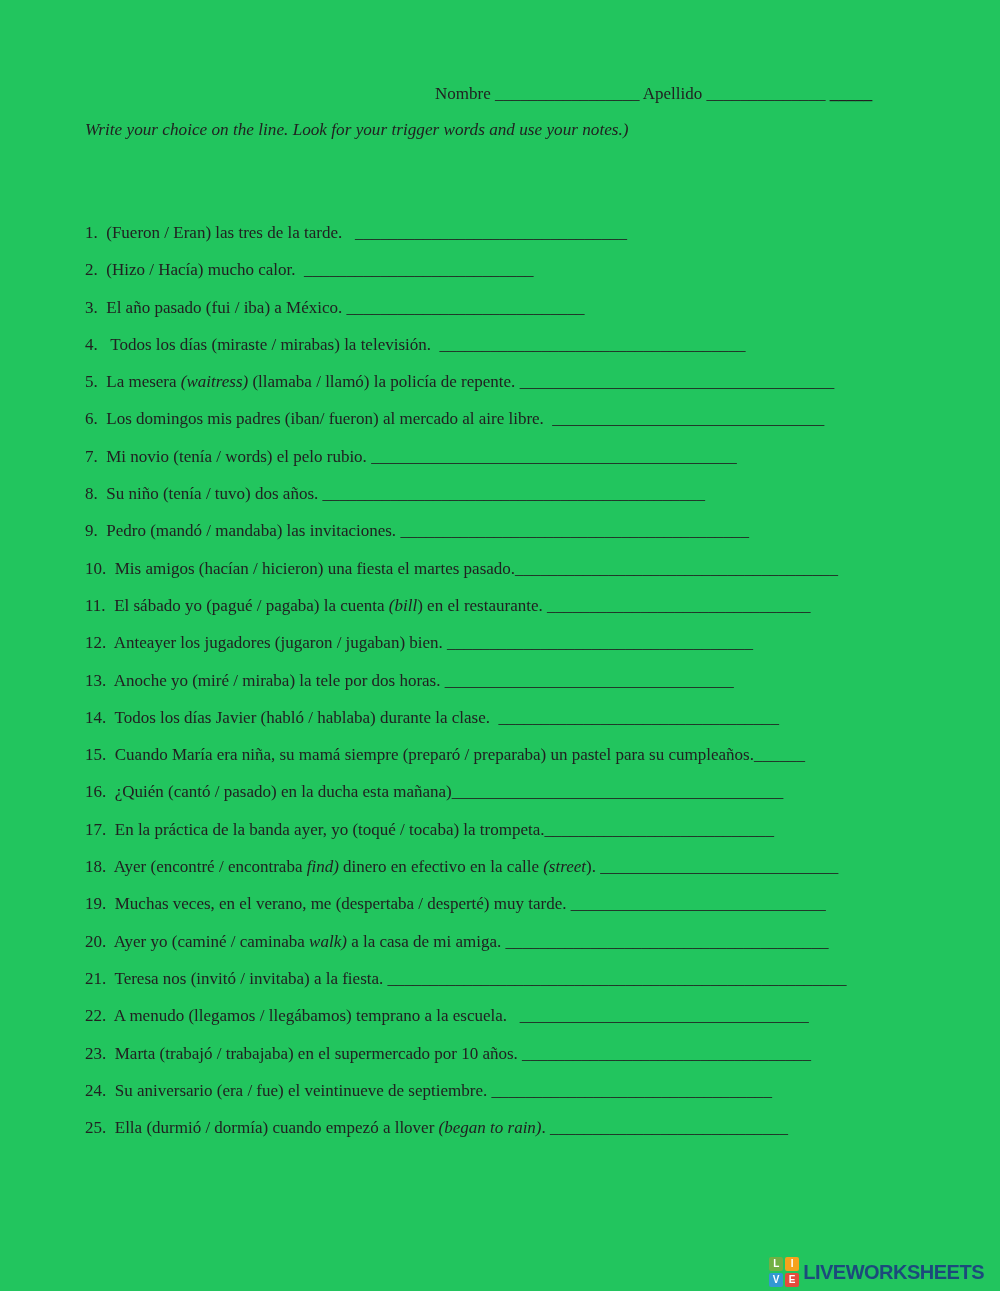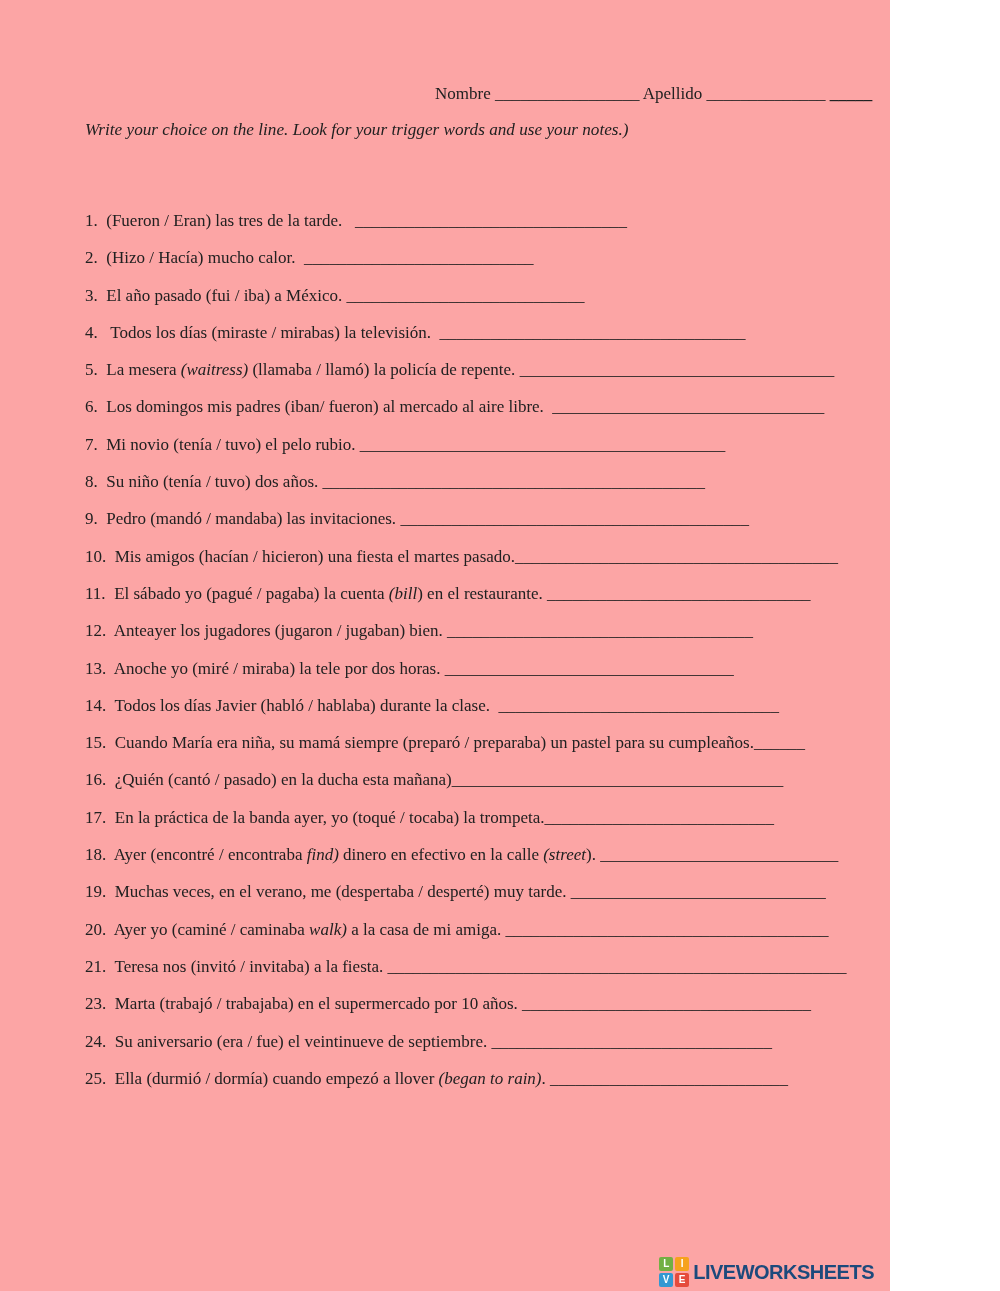--- a/index.html
+++ b/index.html
@@ -1,20 +1,20 @@
 <!DOCTYPE html>
 <html><head>
 <meta charset="utf-8">
 <style>
   html,body{margin:0;padding:0;background:#ffffff;}
   .page{
     position:relative;
-    width:890px;
+    width:1000px;
     height:1291px;
-    background:#fca5a5;
+    background:#22c55e;
     font-family:"Liberation Serif", serif;
     color:#212121;
     overflow:hidden;
   }
   .name-line{
     position:absolute;
     left:435px;
     top:84px;
     font-size:17px;
     white-space:pre;
@@ -28,21 +28,21 @@
     width:860px;
     font-size:17.2px;
     line-height:27px;
     white-space:nowrap;
   }
   .bold{ font-weight:bold; }
   .italic{ font-style:italic; }
   .questions{
     position:absolute;
     left:85px;
-    top:202px;
+    top:214px;
     width:900px;
     font-size:17px;
   }
   .q{
     white-space:pre;
     line-height:37.3px;
     height:37.3px;
   }
   .q-num{ margin-right:0; }
   .footer-logo{
@@ -91,35 +91,36 @@
     <div class="italic">Write your choice on the line.  Look for your trigger words and use your notes.)</div>
   </div>
 
   <div class="questions">
       <div class="q"><span class="q-num">1.</span><span class="plain">  (Fueron / Eran) las tres de la tarde.   </span><span class="blank">________________________________</span></div>
       <div class="q"><span class="q-num">2.</span><span class="plain">  (Hizo / Hacía) mucho calor.  </span><span class="blank">___________________________</span></div>
       <div class="q"><span class="q-num">3.</span><span class="plain">  El año pasado (fui / iba) a México. </span><span class="blank">____________________________</span></div>
       <div class="q"><span class="q-num">4.</span><span class="plain">   Todos los días (miraste / mirabas) la televisión.  </span><span class="blank">____________________________________</span></div>
       <div class="q"><span class="q-num">5.</span><span class="plain">  La mesera </span><span class="italic">(waitress)</span><span class="plain"> (llamaba / llamó) la policía de repente. </span><span class="blank">_____________________________________</span></div>
       <div class="q"><span class="q-num">6.</span><span class="plain">  Los domingos mis padres (iban/ fueron) al mercado al aire libre.  </span><span class="blank">________________________________</span></div>
-      <div class="q"><span class="q-num">7.</span><span class="plain">  Mi novio (tenía / tuvo) el pelo rubio. </span><span class="blank">___________________________________________</span></div>
+      <div class="q"><span class="q-num">7.</span><span class="plain">  Mi novio (tenía / words) el pelo rubio. </span><span class="blank">___________________________________________</span></div>
       <div class="q"><span class="q-num">8.</span><span class="plain">  Su niño (tenía / tuvo) dos años. </span><span class="blank">_____________________________________________</span></div>
       <div class="q"><span class="q-num">9.</span><span class="plain">  Pedro (mandó / mandaba) las invitaciones. </span><span class="blank">_________________________________________</span></div>
       <div class="q"><span class="q-num">10.</span><span class="plain">  Mis amigos (hacían / hicieron) una fiesta el martes pasado.</span><span class="blank">______________________________________</span></div>
       <div class="q"><span class="q-num">11.</span><span class="plain">  El sábado yo (pagué / pagaba) la cuenta </span><span class="italic">(bill</span><span class="plain">) en el restaurante. </span><span class="blank">_______________________________</span></div>
       <div class="q"><span class="q-num">12.</span><span class="plain">  Anteayer los jugadores (jugaron / jugaban) bien. </span><span class="blank">____________________________________</span></div>
       <div class="q"><span class="q-num">13.</span><span class="plain">  Anoche yo (miré / miraba) la tele por dos horas. </span><span class="blank">__________________________________</span></div>
       <div class="q"><span class="q-num">14.</span><span class="plain">  Todos los días Javier (habló / hablaba) durante la clase.  </span><span class="blank">_________________________________</span></div>
       <div class="q"><span class="q-num">15.</span><span class="plain">  Cuando María era niña, su mamá siempre (preparó / preparaba) un pastel para su cumpleaños.</span><span class="blank">______</span></div>
       <div class="q"><span class="q-num">16.</span><span class="plain">  ¿Quién (cantó / pasado) en la ducha esta mañana)</span><span class="blank">_______________________________________</span></div>
       <div class="q"><span class="q-num">17.</span><span class="plain">  En la práctica de la banda ayer, yo (toqué / tocaba) la trompeta.</span><span class="blank">___________________________</span></div>
       <div class="q"><span class="q-num">18.</span><span class="plain">  Ayer (encontré / encontraba </span><span class="italic">find)</span><span class="plain"> dinero en efectivo en la calle </span><span class="italic">(street</span><span class="plain">). </span><span class="blank">____________________________</span></div>
       <div class="q"><span class="q-num">19.</span><span class="plain">  Muchas veces, en el verano, me (despertaba / desperté) muy tarde. </span><span class="blank">______________________________</span></div>
       <div class="q"><span class="q-num">20.</span><span class="plain">  Ayer yo (caminé / caminaba </span><span class="italic">walk)</span><span class="plain"> a la casa de mi amiga. </span><span class="blank">______________________________________</span></div>
       <div class="q"><span class="q-num">21.</span><span class="plain">  Teresa nos (invitó / invitaba) a la fiesta. </span><span class="blank">______________________________________________________</span></div>
+      <div class="q"><span class="q-num">22.</span><span class="plain">  A menudo (llegamos / llegábamos) temprano a la escuela.   </span><span class="blank">__________________________________</span></div>
       <div class="q"><span class="q-num">23.</span><span class="plain">  Marta (trabajó / trabajaba) en el supermercado por 10 años. </span><span class="blank">__________________________________</span></div>
       <div class="q"><span class="q-num">24.</span><span class="plain">  Su aniversario (era / fue) el veintinueve de septiembre. </span><span class="blank">_________________________________</span></div>
       <div class="q"><span class="q-num">25.</span><span class="plain">  Ella (durmió / dormía) cuando empezó a llover </span><span class="italic">(began to rain)</span><span class="plain">. </span><span class="blank">____________________________</span></div>
     </div>
 
   <div class="footer-logo">
     <div class="logo-tiles">
         <div class="logo-tile" style="background: rgb(114, 176, 67);">L</div>
         <div class="logo-tile" style="background: rgb(246, 162, 29);">I</div>
         <div class="logo-tile" style="background: rgb(51, 152, 210);">V</div>

